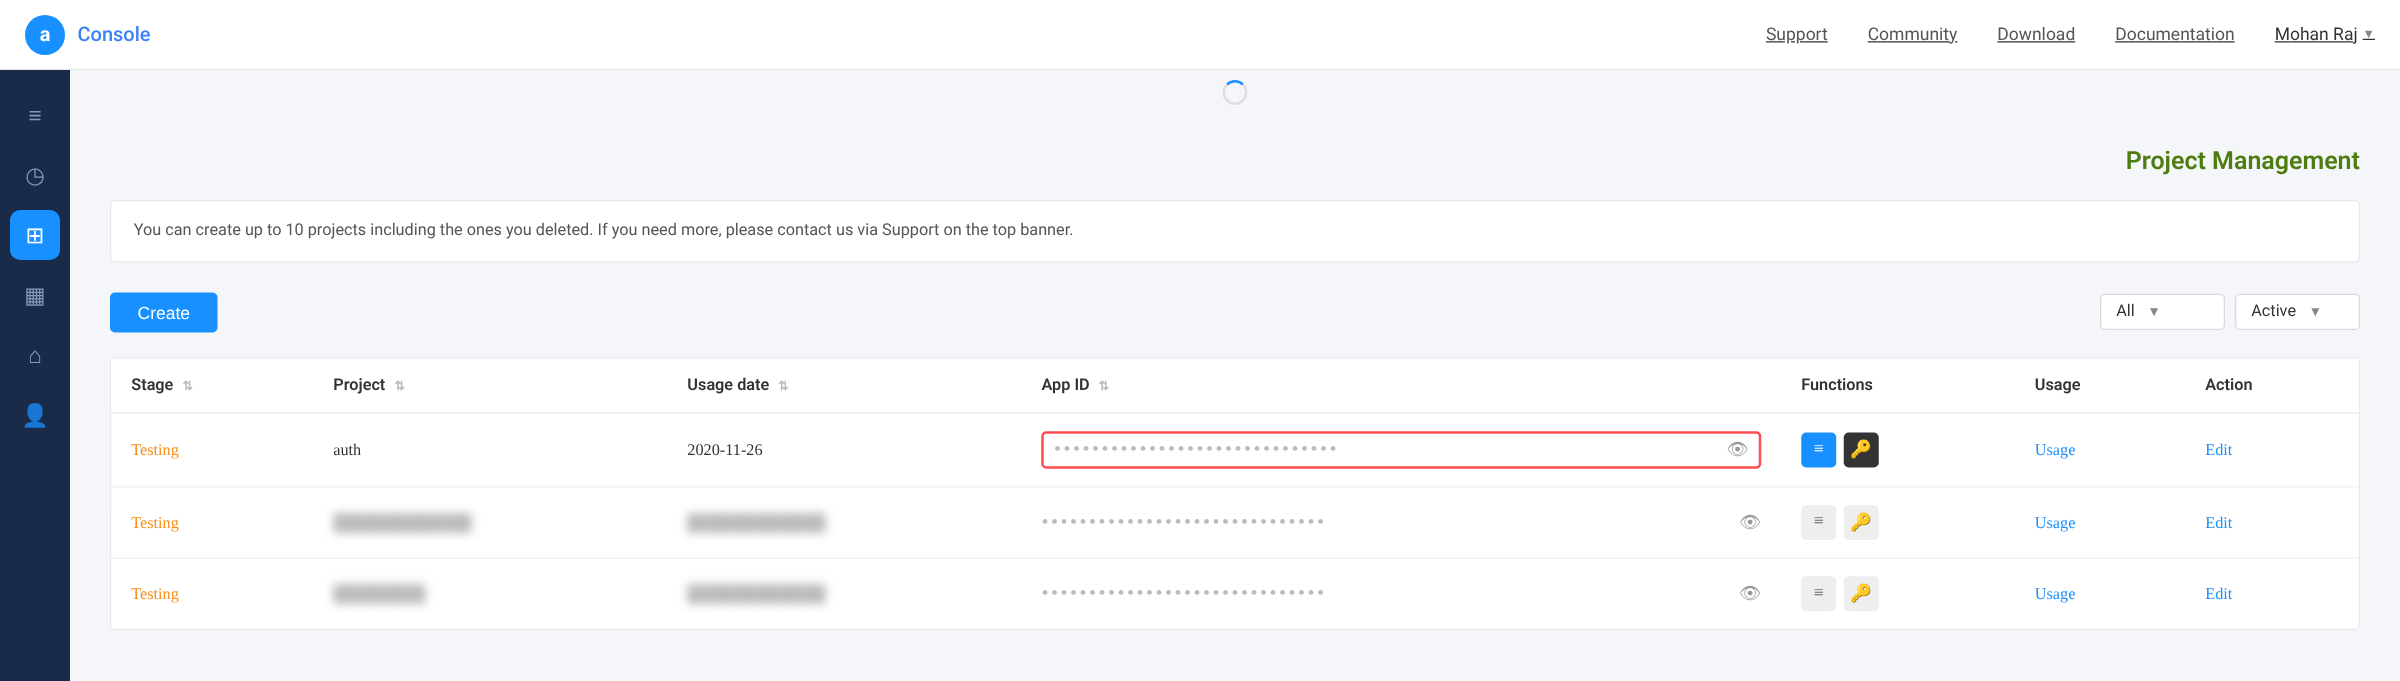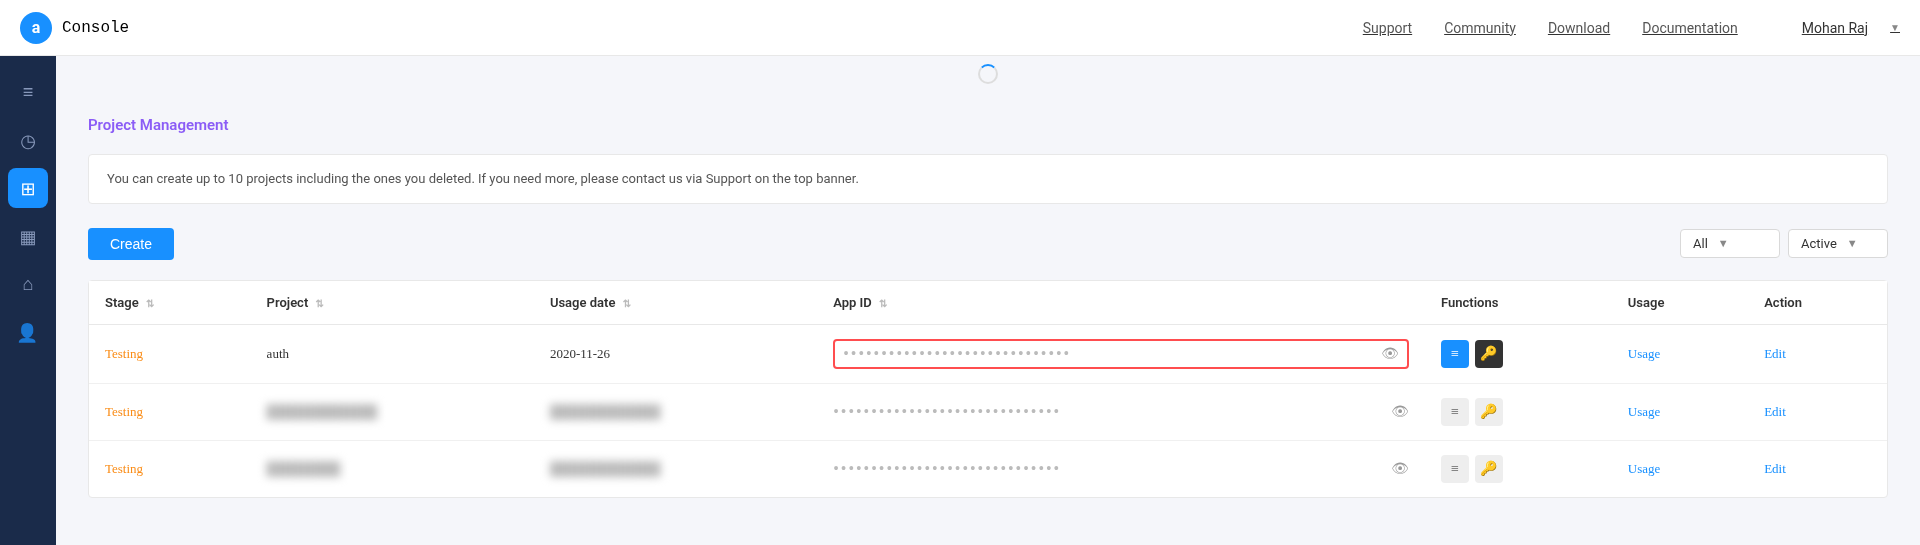--- a/index.html
+++ b/index.html
@@ -10,29 +10,29 @@
       display: flex; align-items: center; height: 56px;
       background: #fff; border-bottom: 1px solid #e8e8e8;
       padding: 0 20px; position: relative; z-index: 10;
     }
     .top-nav-logo {
       width: 32px; height: 32px; background: #1890ff; border-radius: 50%;
       display: flex; align-items: center; justify-content: center;
       color: #fff; font-size: 16px; font-weight: bold; margin-right: 10px;
     }
     .top-nav-title {
-      font-size: 16px; font-weight: 500; color: #000000; margin-right: auto; font-family: Liberation Mono, monospace;
+      font-size: 16px; font-weight: 500; color: #3b82f6; margin-right: auto;
     }
     .top-nav-links { display: flex; gap: 32px; align-items: center; text-decoration: underline; }
     .top-nav-link {
       color: #555; font-size: 14px; cursor: pointer; text-decoration: none;
     }
     .top-nav-user {
-      display: flex; align-items: center; gap: 22px;
-      color: #333; font-size: 14px; cursor: pointer; margin-left: 32px;
+      display: flex; align-items: center; gap: 4px;
+      color: #333; font-size: 14px; cursor: pointer; 
     }
     .top-nav-user-chevron { font-size: 10px; color: #888; }
 
     
     .layout { display: flex; height: calc(100vh - 56px); }
 
     
     .sidebar {
       width: 56px; background: #1a2b4a; display: flex;
       flex-direction: column; align-items: center; padding: 16px 0; gap: 8px;
@@ -51,21 +51,21 @@
 
     
     .spinner-area { display: flex; justify-content: center; padding: 8px 0; }
     .spinner {
       width: 20px; height: 20px; border: 2px solid #ddd;
       border-top-color: #1890ff; border-radius: 50%;
     }
 
     
     .content { padding: 24px 32px; }
-    .page-title { font-size: 15px; font-weight: 600; color: #8b5cf6; margin-bottom: 20px; }
+    .page-title { font-size: 20px; font-weight: 600; color: #4d7c0f; margin-bottom: 20px; text-align: right; }
     .info-banner {
       background: #fff; border: 1px solid #e8e8e8; border-radius: 4px;
       padding: 14px 18px; margin-bottom: 24px; color: #555; font-size: 13px;
       line-height: 1.5;
     }
 
     
     .toolbar { display: flex; align-items: center; gap: 12px; margin-bottom: 20px; }
     .btn-create {
       background: #1890ff; color: #fff; border: none; border-radius: 4px;

